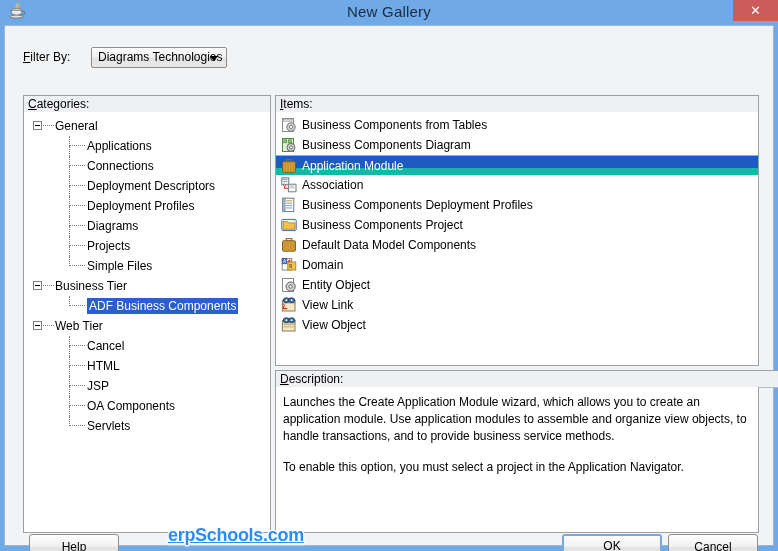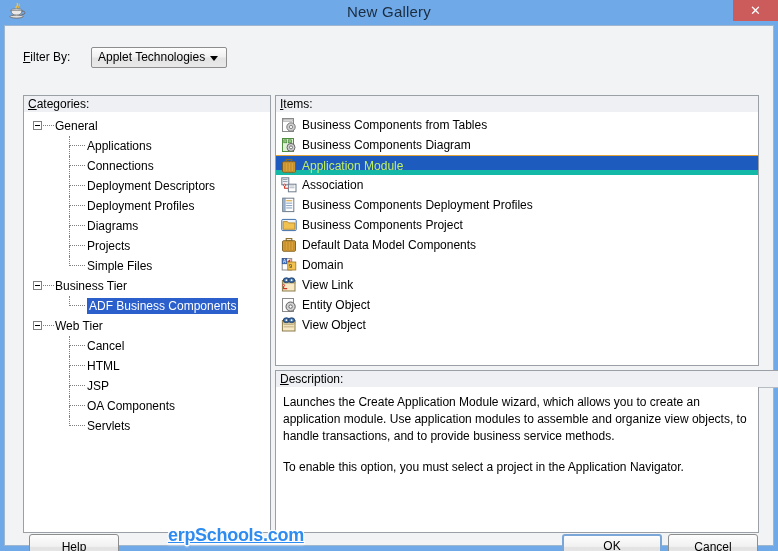--- a/index.html
+++ b/index.html
@@ -227,23 +227,23 @@
   .item-row {
     position: relative;
     height: 20px;
     font-size: 12px;
     color: #000;
     white-space: nowrap;
     cursor: pointer;
   }
   .item-row.selected {
     background: #1e5bbf;
-    color: #bef264;
+    color: #ffffff;
     border-top: 1px solid #e0a43a;
-    border-bottom: 5px solid #14b8a6;
+    border-bottom: 7px solid #14b8a6;
     height: 20px;
     box-sizing: border-box;
     padding-left: 30px;
   }
   .item-icon {
     position: absolute;
     left: 5px; top: 2px;
     width: 16px; height: 16px;
   }
   .item-label {
@@ -318,21 +318,21 @@
     </div>
     <div class="title-text">New Gallery</div>
     <div class="close-btn">✕</div>
   </div>
 
   <div class="dialog-body">
 
     <div class="filter-row">
       <div class="filter-label"><u>F</u><span>ilter By:</span></div>
       <div class="combo">
-        <span class="combo-text">Applet Technologies</span>
+        <span class="combo-text">Diagrams Technologies</span>
         <span class="combo-arrow"></span>
       </div>
     </div>
 
     <div class="panel-header" id="cat-header"><u>C</u><span>ategories:</span></div>
     <div class="panel" id="cat-panel">
       <div class="tree" id="cat-tree">
           <div class="tree-row root">
             <span class="toggle"></span>
             <span class="root-dash"></span>
@@ -507,41 +507,41 @@
                 <rect x="1.2" y="1.6" width="4.6" height="5.2" fill="#3b6fc4" stroke="#2b4f8c" stroke-width="0.6"></rect>
                 <text x="2.1" y="6.1" font-family="Liberation Sans, sans-serif" font-size="4.6" fill="#ffffff">A</text>
                 <path d="M6.2 4.6 l3.2 -2.6 l0 5.2 z" fill="#cc3322"></path>
                 <rect x="6.8" y="5.0" width="8" height="8" fill="#f2c250" stroke="#a3761a" stroke-width="0.8"></rect>
                 <text x="8.1" y="11.4" font-family="Liberation Sans, sans-serif" font-size="5.6" fill="#2b2b2b">9</text>
               </svg></span>
             <span class="item-label">Domain</span>
           </div>
           <div class="item-row">
             <span class="item-icon"><svg width="16" height="16" viewBox="0 0 16 16">
+                <rect x="1.5" y="1.5" width="11" height="13" fill="#fdfdfd" stroke="#8a8a8a"></rect>
+                <circle cx="9.6" cy="9.6" r="4.6" fill="#d2d2d2" stroke="#5f5f5f" stroke-width="1"></circle>
+                <circle cx="9.6" cy="9.6" r="1.7" fill="#fff" stroke="#5f5f5f" stroke-width="0.9"></circle>
+              </svg></span>
+            <span class="item-label">Entity Object</span>
+          </div>
+          <div class="item-row">
+            <span class="item-icon"><svg width="16" height="16" viewBox="0 0 16 16">
                 <rect x="1.4" y="3.6" width="12.6" height="10.4" fill="#f7e9c6" stroke="#8a7a4a"></rect>
                 <rect x="1.4" y="3.6" width="12.6" height="2.4" fill="#dcc88c" stroke="#8a7a4a" stroke-width="0.6"></rect>
                 <ellipse cx="5.4" cy="3.2" rx="3.1" ry="2.4" fill="#3f6fa8" stroke="#1f3f6a" stroke-width="0.9"></ellipse>
                 <ellipse cx="10.6" cy="3.2" rx="3.1" ry="2.4" fill="#3f6fa8" stroke="#1f3f6a" stroke-width="0.9"></ellipse>
                 <circle cx="5.4" cy="3.2" r="0.9" fill="#fff"></circle>
                 <circle cx="10.6" cy="3.2" r="0.9" fill="#fff"></circle>
                 <path d="M2.6 8.4 L2.6 11.6 L6.2 11.6" fill="none" stroke="#cc3322" stroke-width="1.1"></path>
                 <circle cx="2.6" cy="8.4" r="1" fill="#fff" stroke="#cc3322" stroke-width="0.9"></circle>
               </svg></span>
             <span class="item-label">View Link</span>
           </div>
           <div class="item-row">
             <span class="item-icon"><svg width="16" height="16" viewBox="0 0 16 16">
-                <rect x="1.5" y="1.5" width="11" height="13" fill="#fdfdfd" stroke="#8a8a8a"></rect>
-                <circle cx="9.6" cy="9.6" r="4.6" fill="#d2d2d2" stroke="#5f5f5f" stroke-width="1"></circle>
-                <circle cx="9.6" cy="9.6" r="1.7" fill="#fff" stroke="#5f5f5f" stroke-width="0.9"></circle>
-              </svg></span>
-            <span class="item-label">Entity Object</span>
-          </div>
-          <div class="item-row">
-            <span class="item-icon"><svg width="16" height="16" viewBox="0 0 16 16">
                 <rect x="1.4" y="3.6" width="12.6" height="10.4" fill="#f7e9c6" stroke="#8a7a4a"></rect>
                 <rect x="1.4" y="3.6" width="12.6" height="2.4" fill="#dcc88c" stroke="#8a7a4a" stroke-width="0.6"></rect>
                 <rect x="2.6" y="7.2" width="10.2" height="0.9" fill="#b9a877"></rect>
                 <rect x="2.6" y="9.4" width="10.2" height="0.9" fill="#b9a877"></rect>
                 <ellipse cx="5.4" cy="3.2" rx="3.1" ry="2.4" fill="#3f6fa8" stroke="#1f3f6a" stroke-width="0.9"></ellipse>
                 <ellipse cx="10.6" cy="3.2" rx="3.1" ry="2.4" fill="#3f6fa8" stroke="#1f3f6a" stroke-width="0.9"></ellipse>
                 <circle cx="5.4" cy="3.2" r="0.9" fill="#fff"></circle>
                 <circle cx="10.6" cy="3.2" r="0.9" fill="#fff"></circle>
               </svg></span>
             <span class="item-label">View Object</span>

